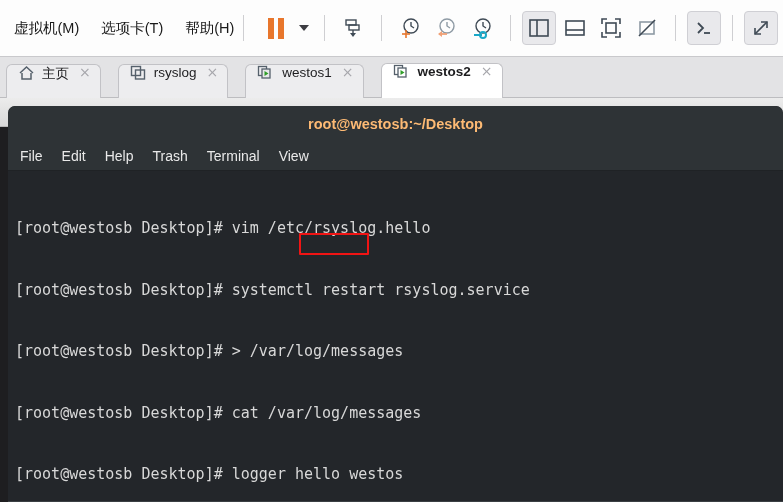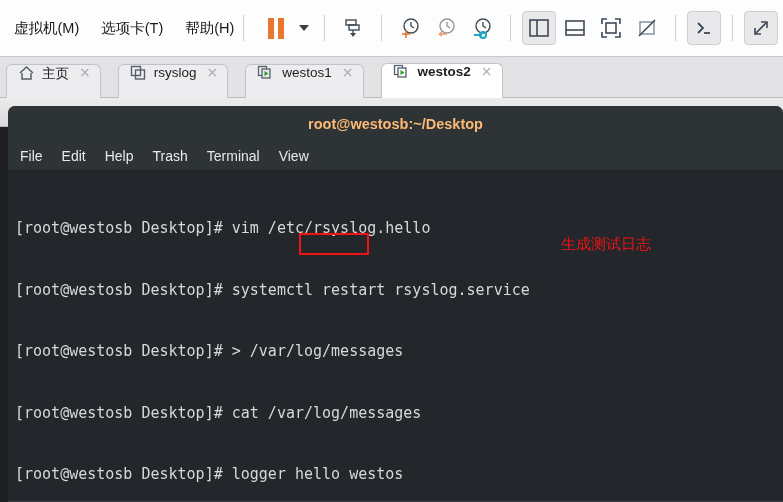--- a/index.html
+++ b/index.html
@@ -331,18 +331,17 @@
       <div class="term-body">
         <div class="term-line">[root@westosb Desktop]# vim /etc/rsyslog.hello</div>
         <div class="term-line">[root@westosb Desktop]# systemctl restart rsyslog.service</div>
         <div class="term-line">[root@westosb Desktop]# &gt; /var/log/messages</div>
         <div class="term-line">[root@westosb Desktop]# cat /var/log/messages</div>
         <div class="term-line">[root@westosb Desktop]# logger hello westos</div>
         
         
 
         <div class="hl-box"></div>
-        <div class="annot">生成测试日志</div>
       </div>
     </div>
 
   </div>
 </div>
 
 </body></html>

